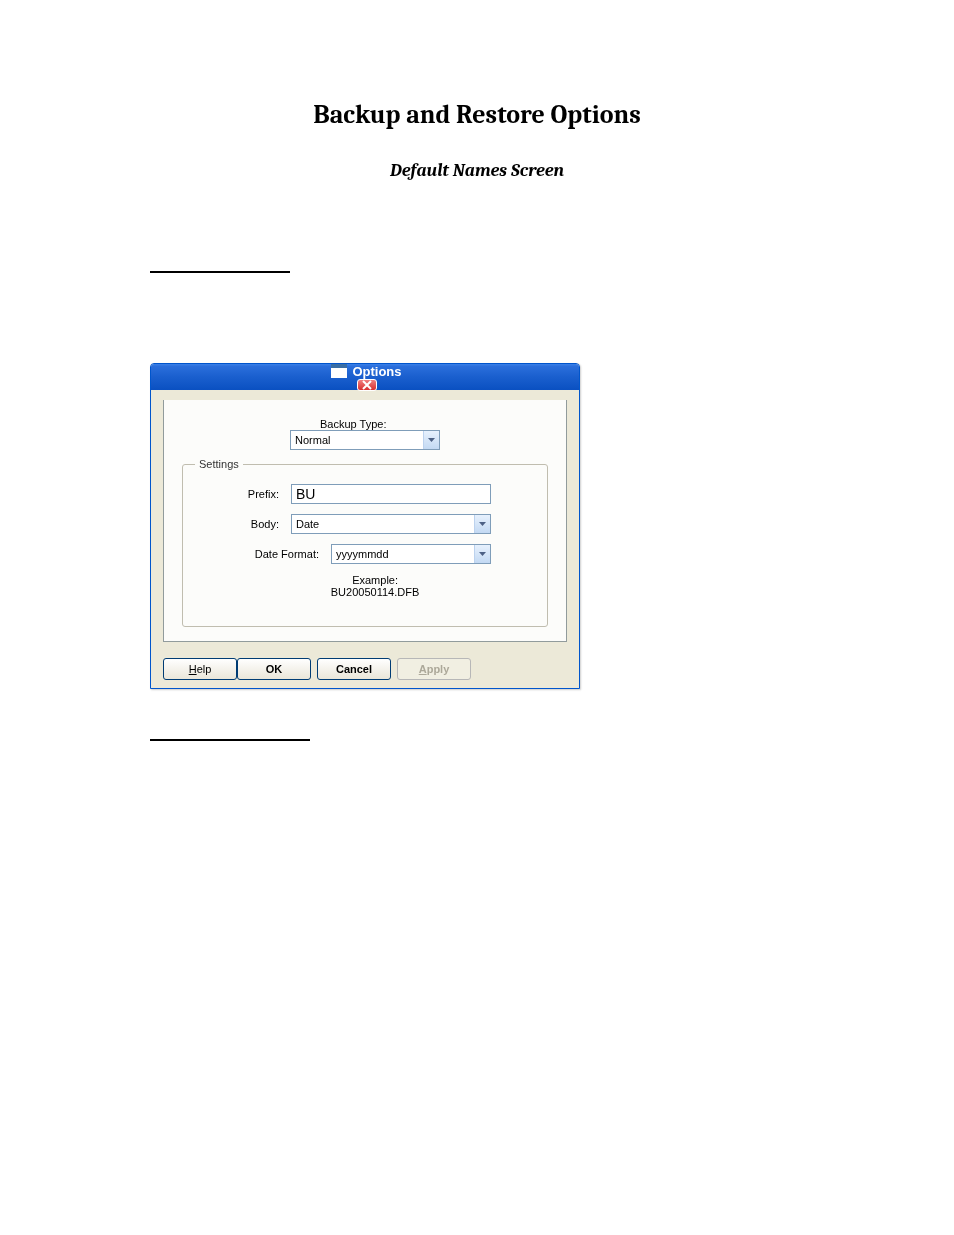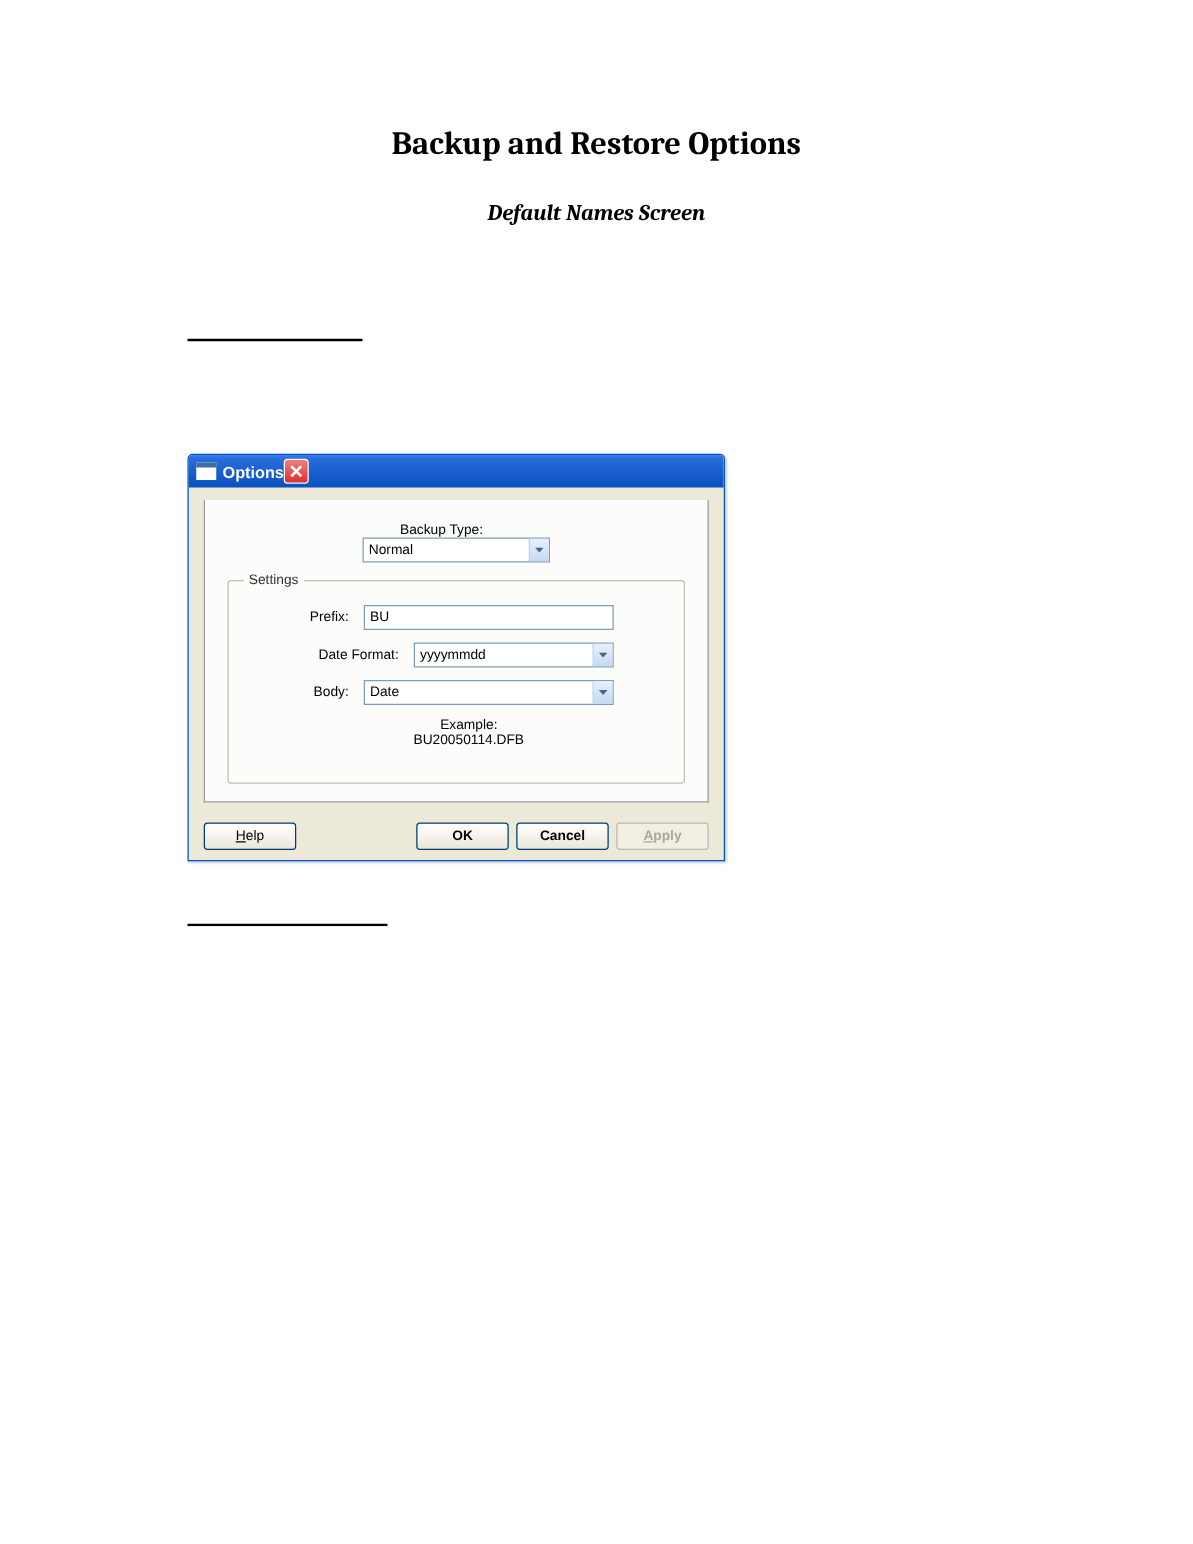--- a/index.html
+++ b/index.html
@@ -51,22 +51,23 @@
       font-family: Tahoma, Arial, sans-serif;
       font-size: 11px;
       background: #ece9d8;
       box-shadow: 1px 1px 2px rgba(0,0,0,0.2);
     }
     .titlebar {
       background: linear-gradient(to bottom, #3a80e8 0%, #2a6edb 10%, #1a5fce 50%, #0a50c1 100%);
       height: 26px;
       display: flex;
       align-items: center;
-      justify-content: flex-start;
+      justify-content: center;
       padding: 0 3px 0 6px;
+      flex-direction: column;
     }
     .titlebar-left {
       display: flex;
       align-items: center;
       gap: 5px;
     }
     .app-icon {
       width: 16px;
       height: 14px;
       background: #fff;
@@ -188,41 +189,40 @@
     .field-label {
       width: 90px;
       text-align: right;
       padding-right: 12px;
     }
     .text-input {
       border: 1px solid #7f9db9;
       background: #fff;
       height: 20px;
       padding: 0 4px;
-      font-size: 11px;
+      font-size: 14px;
       font-family: Tahoma, Arial, sans-serif;
     }
     .example-row {
       display: flex;
       align-items: center;
       margin-top: 6px;
       margin-bottom: 2px;
       flex-direction: column;
     }
     .example-label {
       width: 90px;
       text-align: right;
       padding-right: 12px;
     }
     .example-value {
       padding-left: 20px;
     }
     .button-bar {
       display: flex;
-      justify-content: space-between;
       align-items: center;
       margin-top: 12px;
       padding-top: 4px;
     }
     .button-right-group {
       display: flex;
       gap: 6px;
       font-weight: bold;
     }
     .btn {
@@ -286,43 +286,43 @@
 
       <fieldset class="fieldset">
         <legend class="fieldset-legend">Settings</legend>
 
         <div class="field-row">
           <span class="field-label">Prefix:</span>
           <input class="text-input" style="width: 200px;" value="BU">
         </div>
 
         <div class="field-row">
+          <span class="field-label">Body:</span>
+          <div class="dropdown" style="width:200px">
+            <span class="dropdown-value">Date</span>
+            <span class="dropdown-arrow">
+              <svg viewBox="0 0 7 4">
+                  <path d="M0 0 L3.5 4 L7 0 Z" fill="#4d6185"></path>
+                </svg>
+            </span>
+          </div>
+        </div>
+
+        <div class="field-row">
           <span class="field-label" style="width:130px">Date Format:</span>
           <div class="dropdown" style="width:160px">
             <span class="dropdown-value">yyyymmdd</span>
             <span class="dropdown-arrow">
               <svg viewBox="0 0 7 4">
                   <path d="M0 0 L3.5 4 L7 0 Z" fill="#4d6185"></path>
                 </svg>
             </span>
           </div>
         </div>
 
-        <div class="field-row">
-          <span class="field-label">Body:</span>
-          <div class="dropdown" style="width:200px">
-            <span class="dropdown-value">Date</span>
-            <span class="dropdown-arrow">
-              <svg viewBox="0 0 7 4">
-                  <path d="M0 0 L3.5 4 L7 0 Z" fill="#4d6185"></path>
-                </svg>
-            </span>
-          </div>
-        </div>
-
         <div class="example-row">
           <span class="example-label">Example:</span>
           <span class="example-value">BU20050114.DFB</span>
         </div>
       </fieldset>
     </div>
 
     <div class="button-bar">
       <div class="btn">
         <span><span class="underline-hotkey">H</span>elp</span>

